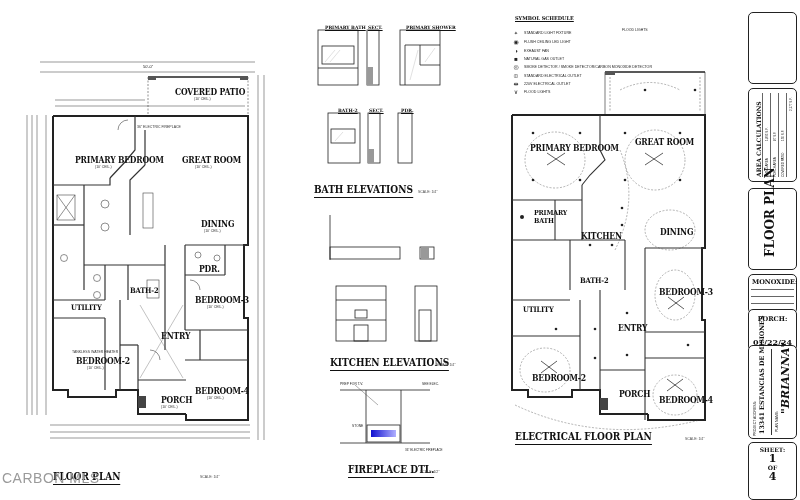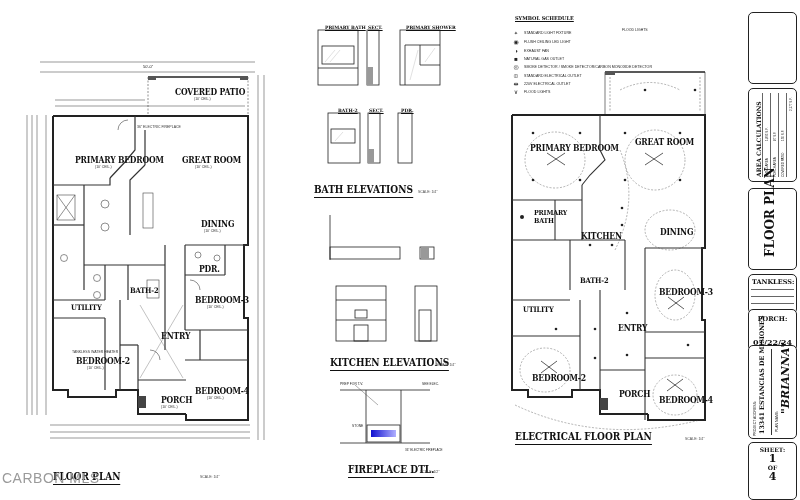--- a/index.html
+++ b/index.html
@@ -375,21 +375,21 @@
     <div class="abs" style="left:21px;top:4px;width:0;height:84px;border-left:0.5px solid #666;"></div>
     <div class="abs" style="left:29px;top:4px;width:0;height:84px;border-left:0.5px solid #666;"></div>
     <div class="abs" style="left:37px;top:4px;width:0;height:84px;border-left:0.5px solid #666;"></div>
   </div>
 
   <div class="tb-box" style="top:188px;height:80px;">
     <div class="vert serif" style="left:14px;top:68px;font-size:12px;">FLOOR PLAN</div>
   </div>
 
   <div class="tb-box" style="top:274px;height:38px;">
-    <div class="abs serif" style="left:3px;top:3px;font-size:6.5px;">TANKLESS:</div>
+    <div class="abs serif" style="left:3px;top:3px;font-size:6.5px;">MONOXIDE:</div>
     <div class="abs" style="left:2px;right:2px;top:14px;border-top:0.5px solid #666;"></div>
     <div class="abs" style="left:2px;right:2px;top:21px;border-top:0.5px solid #666;"></div>
     <div class="abs" style="left:2px;right:2px;top:28px;border-top:0.5px solid #666;"></div>
   </div>
 
   <div class="tb-box" style="top:309px;height:40px;text-align:center;">
     <div class="serif" style="font-size:6.5px;margin-top:5px;">PORCH:</div>
     <div class="serif" style="font-size:8px;margin-top:14px;">01/22/24</div>
   </div>
 

